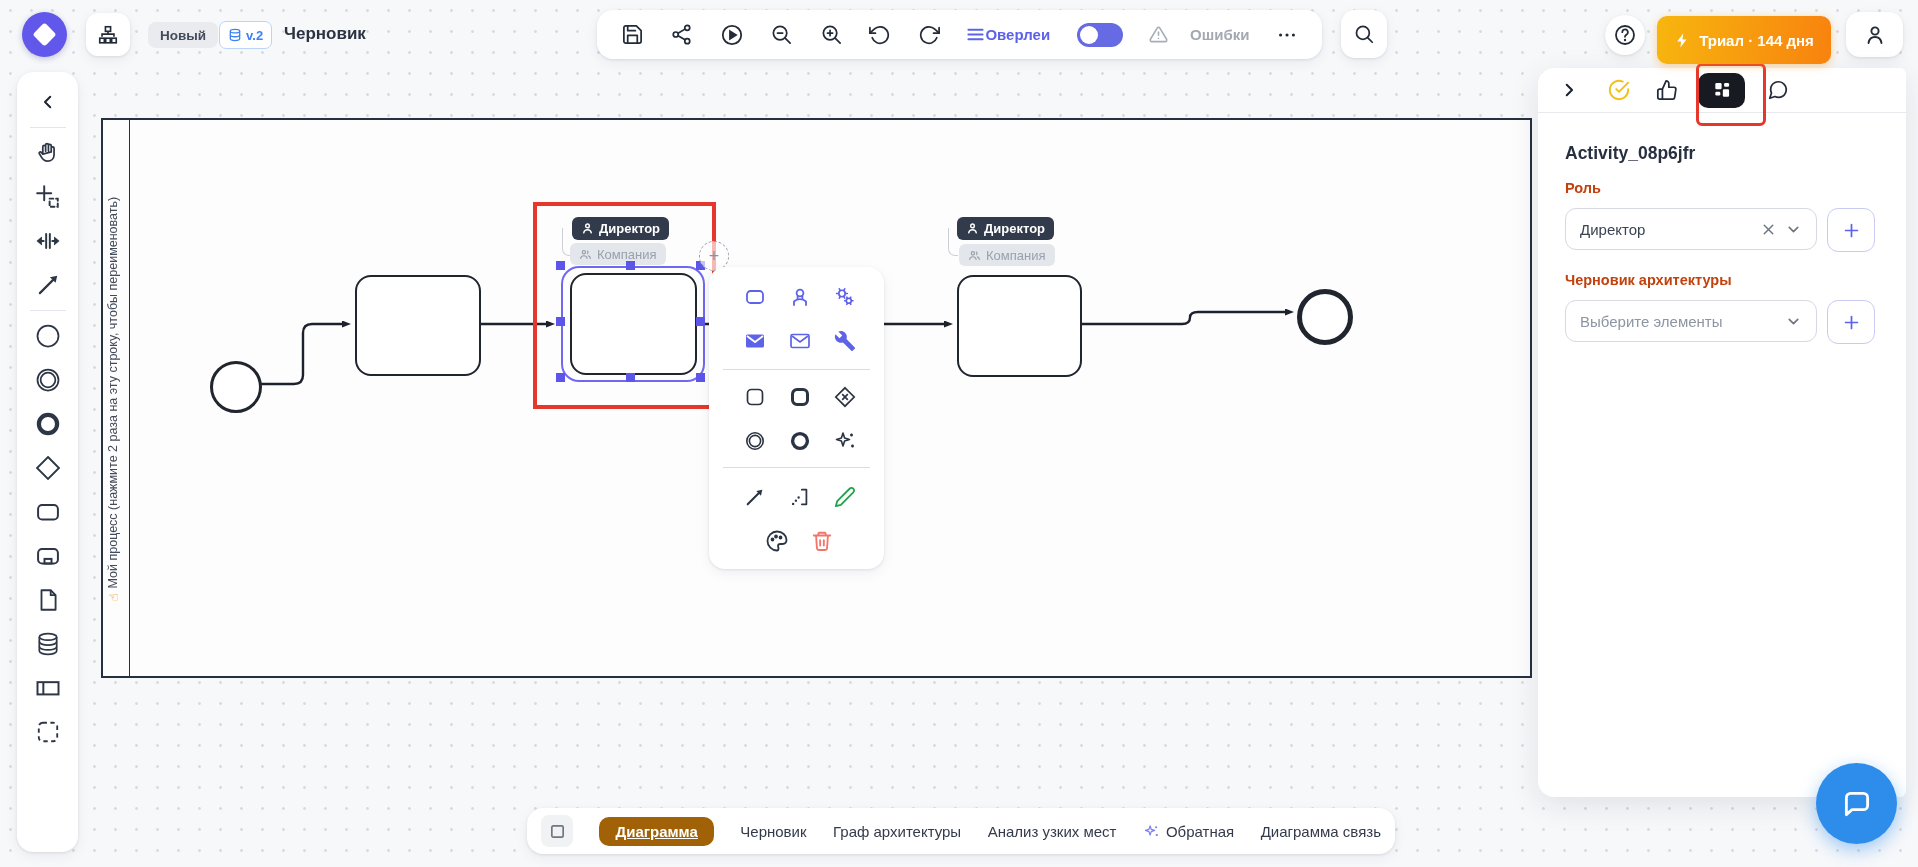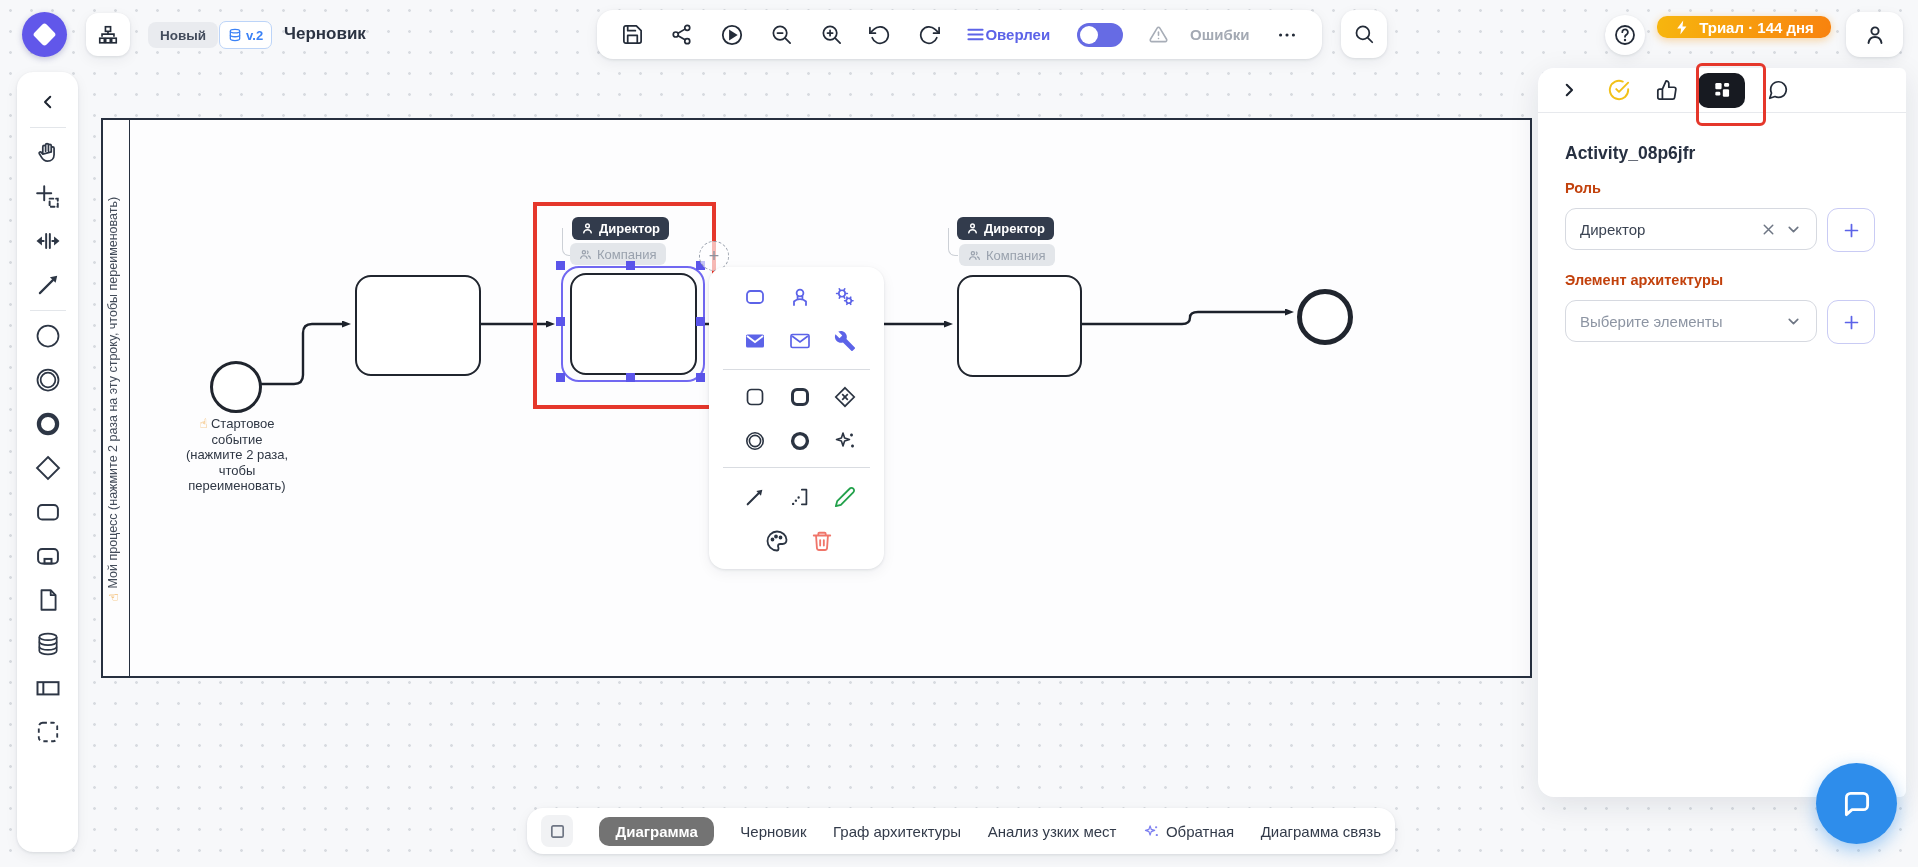--- a/index.html
+++ b/index.html
@@ -37,37 +37,37 @@
   .logo{left:22px;top:12px;width:45px;height:45px;border-radius:50%;background:#6157ea;box-shadow:0 2px 6px rgba(40,40,120,.25);z-index:10;display:flex;align-items:center;justify-content:center;}
   .logo .diamond{width:17px;height:17px;background:#fff;transform:rotate(45deg);border-radius:3px;}
   .pill-gray{display:flex;align-items:center;height:26px;padding:0 12px;background:#e9ebef;border-radius:8px;font-size:13.5px;color:#434c5c;font-weight:bold;z-index:10;}
   .pill-v2{display:flex;align-items:center;gap:4px;height:26px;padding:0 8px;background:#fff;border:1px solid #bcd4f8;border-radius:7px;font-size:13px;color:#3b82f6;font-weight:bold;z-index:10;}
   .doc-title{font-size:17px;font-weight:bold;color:#2b3342;z-index:10;margin-left:12px;}
   .toolbar{left:597px;top:10px;width:725px;height:49px;border-radius:16px;display:flex;align-items:center;justify-content:space-between;padding:0 24px;box-sizing:border-box;z-index:10;}
   .tb-text-indigo{display:flex;align-items:center;color:#5c63e8;font-size:15px;font-weight:bold;}
   .tb-text-gray{display:flex;align-items:center;gap:22px;color:#a3a9b3;font-size:15px;font-weight:bold;}
   .toggle{width:46px;height:24px;border-radius:12px;background:#666be4;position:relative;cursor:pointer;}
   .toggle .knob{position:absolute;left:3px;top:3px;width:18px;height:18px;border-radius:50%;background:#fff;}
-  .trial{left:1657px;top:16px;width:174px;height:22px;border-radius:10px;background:linear-gradient(100deg,#f7b60e,#f8820e);display:flex;align-items:center;justify-content:center;gap:8px;color:#fff;font-size:15px;font-weight:bold;z-index:10;box-shadow:0 2px 8px rgba(248,150,14,.4);cursor:pointer;}
+  .trial{left:1657px;top:16px;width:174px;height:48px;border-radius:10px;background:linear-gradient(100deg,#f7b60e,#f8820e);display:flex;align-items:center;justify-content:center;gap:8px;color:#fff;font-size:15px;font-weight:bold;z-index:10;box-shadow:0 2px 8px rgba(248,150,14,.4);cursor:pointer;}
   
   .panel{left:1538px;top:68px;width:368px;height:729px;background:#fff;border-radius:16px 6px 6px 16px;box-shadow:0 8px 30px rgba(20,28,45,.10);z-index:9;}
   .panel-tabs{position:absolute;left:0;top:0;right:0;height:44px;border-bottom:1px solid #e7e9ed;display:flex;align-items:center;}
   .ptab{width:34px;height:34px;display:flex;align-items:center;justify-content:center;border-radius:9px;cursor:pointer;}
   .ptab-active{width:47px;height:35px;background:#171a21;border-radius:10px;display:flex;align-items:center;justify-content:center;cursor:pointer;}
   .ptab-highlight{position:absolute;left:158px;top:-5px;width:64px;height:57px;border:3.5px solid #e5372b;border-radius:6px;pointer-events:none;}
   .panel-title{position:absolute;left:27px;top:75px;font-size:17.5px;font-weight:bold;color:#273041;}
   .fld-label{position:absolute;left:27px;font-size:14.5px;font-weight:bold;color:#c2410c;}
   .select{position:absolute;left:27px;width:252px;height:42px;border:1.5px solid #d6d9e0;border-radius:11px;display:flex;align-items:center;padding:0 14px;box-sizing:border-box;gap:8px;cursor:pointer;background:#fff;}
   .select .val{flex:1;font-size:15px;color:#3a4352;}
   .select .ph{flex:1;font-size:15px;color:#8d95a3;}
   .plus-btn{position:absolute;left:289px;width:46px;height:42px;border:1.5px solid #c9cbf4;border-radius:11px;display:flex;align-items:center;justify-content:center;cursor:pointer;background:#fff;}
   
   .bottom-bar{left:527px;top:808px;width:868px;height:46px;border-radius:16px;display:flex;align-items:center;justify-content:space-between;padding:0 14px;box-sizing:border-box;z-index:10;}
   .bb-tab{font-size:15px;color:#333b4a;cursor:pointer;white-space:nowrap;display:flex;align-items:center;gap:6px;}
-  .bb-active{background:#737373;color:#fff;font-weight:bold;padding:6px 16px;border-radius:10px;}
+  .bb-active{background:#a16207;color:#fff;font-weight:bold;padding:6px 16px;border-radius:10px;text-decoration:underline;}
   .bb-sq{width:32px;height:32px;background:#f1f2f4;border-radius:8px;display:flex;align-items:center;justify-content:center;cursor:pointer;}
   .fab{left:1816px;top:763px;width:81px;height:81px;border-radius:50%;background:#2e8deb;display:flex;align-items:center;justify-content:center;z-index:12;box-shadow:0 6px 18px rgba(46,141,235,.45);cursor:pointer;}
 </style>
 </head>
 <body>
 
 <div class="app">
 
   <div class="abs pool">
     <div class="pool-band"></div>
@@ -87,27 +87,20 @@
       <path d="M256 384 H294 Q303 384 303 375 V333 Q303 324 312 324 H343" marker-end="url(#arr)"></path>
       <path d="M479 324 H547" marker-end="url(#arr)"></path>
       <path d="M695 324 H945" marker-end="url(#arr)"></path>
       <path d="M1080 324 H1182 Q1190 324 1190 317.5 Q1190 312 1198 312 H1286" marker-end="url(#arr)"></path>
     </g>
   </svg>
 
   <div class="abs bpmn-event" style="left:210px;top:361px;width:46px;height:46px;border:3px solid #20252e;"></div>
   <div class="abs bpmn-event" style="left:1297px;top:289px;width:46px;height:46px;border:5px solid #20252e;"></div>
 
-  <div class="abs annotation">
-    <div><span class="emoji">☝</span> <span>Стартовое</span></div>
-    <div>событие</div>
-    <div>(нажмите 2 раза,</div>
-    <div>чтобы</div>
-    <div>переименовать)</div>
-  </div>
 
   <div class="abs bpmn-task" style="left:355px;top:275px;width:122px;height:97px;"></div>
   <div class="abs bpmn-task" style="left:570px;top:273px;width:123px;height:98px;"></div>
   <div class="abs bpmn-task" style="left:957px;top:275px;width:121px;height:98px;"></div>
 
   <div class="abs bracket" style="left:562px;top:228px;"></div>
   <div class="abs badge-dark" style="left:572px;top:217px;">
     <svg width="13" height="13" viewBox="0 0 24 24" fill="none" stroke="#fff" stroke-width="2.6" stroke-linecap="round">
         <circle cx="12" cy="7.2" r="3.4"></circle>
         <path d="M5 20c.8-3.8 3.2-5.6 7-5.6s6.2 1.8 7 5.6"></path>
@@ -536,21 +529,21 @@
       <svg width="17" height="17" viewBox="0 0 24 24" fill="none" stroke="#6e7684" stroke-width="2.3" stroke-linecap="round" stroke-linejoin="round">
           <polyline points="6 9 12 15 18 9"></polyline>
         </svg>
     </div>
     <div class="plus-btn" style="top:140px;">
       <svg width="19" height="19" viewBox="0 0 24 24" fill="none" stroke="#5c63e8" stroke-width="2.2" stroke-linecap="round">
           <path d="M12 4.5v15M4.5 12h15"></path>
         </svg>
     </div>
 
-    <div class="fld-label" style="top:204px;"><span>Элемент архитектуры</span></div>
+    <div class="fld-label" style="top:204px;"><span>Черновик архитектуры</span></div>
     <div class="select" style="top:232px;">
       <span class="ph">Выберите элементы</span>
       <svg width="17" height="17" viewBox="0 0 24 24" fill="none" stroke="#6e7684" stroke-width="2.3" stroke-linecap="round" stroke-linejoin="round">
           <polyline points="6 9 12 15 18 9"></polyline>
         </svg>
     </div>
     <div class="plus-btn" style="top:232px;">
       <svg width="19" height="19" viewBox="0 0 24 24" fill="none" stroke="#5c63e8" stroke-width="2.2" stroke-linecap="round">
           <path d="M12 4.5v15M4.5 12h15"></path>
         </svg>

